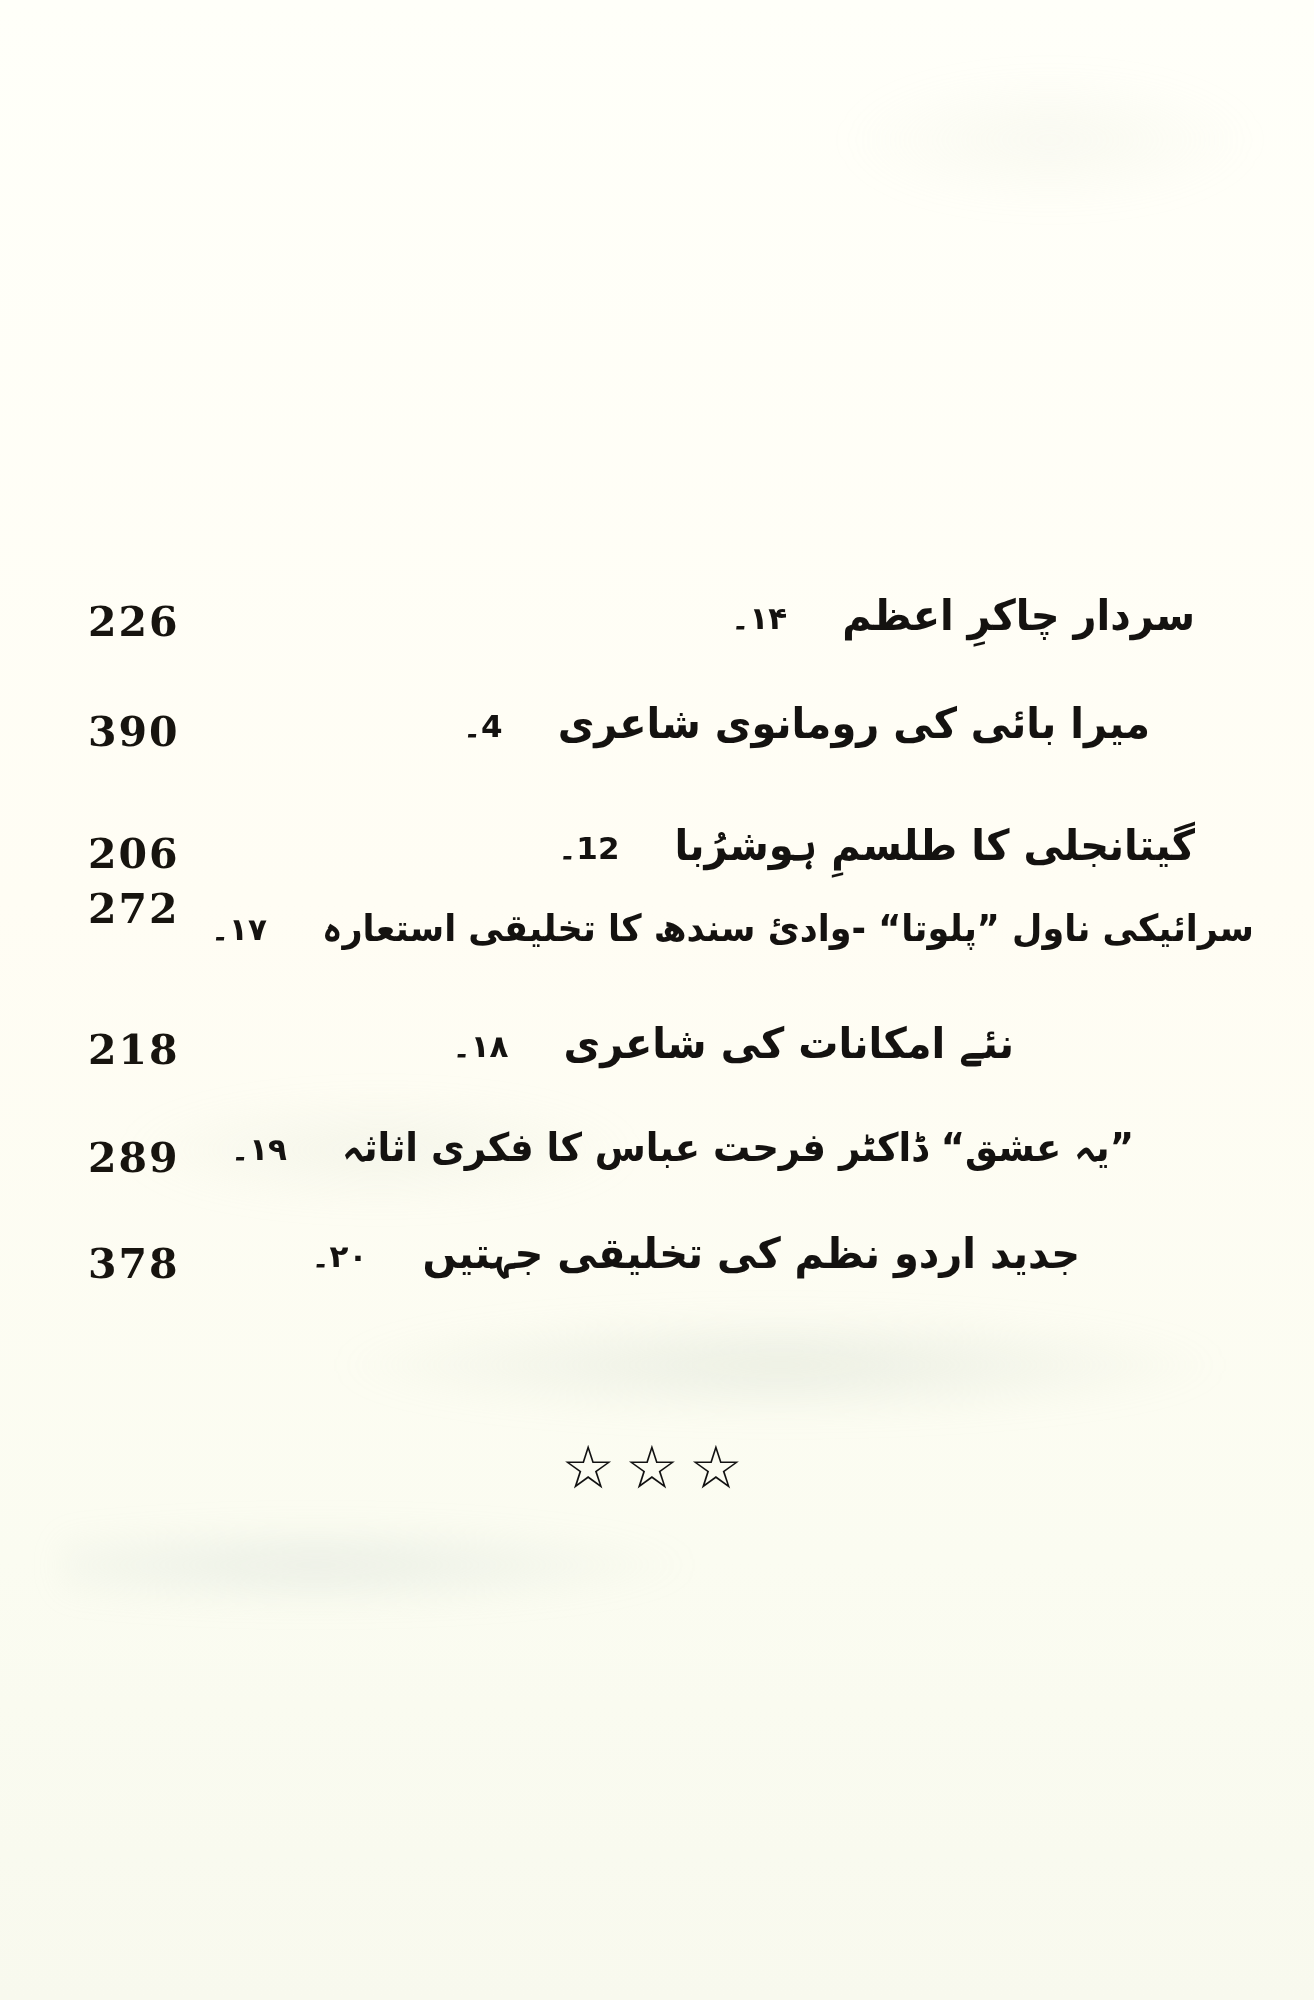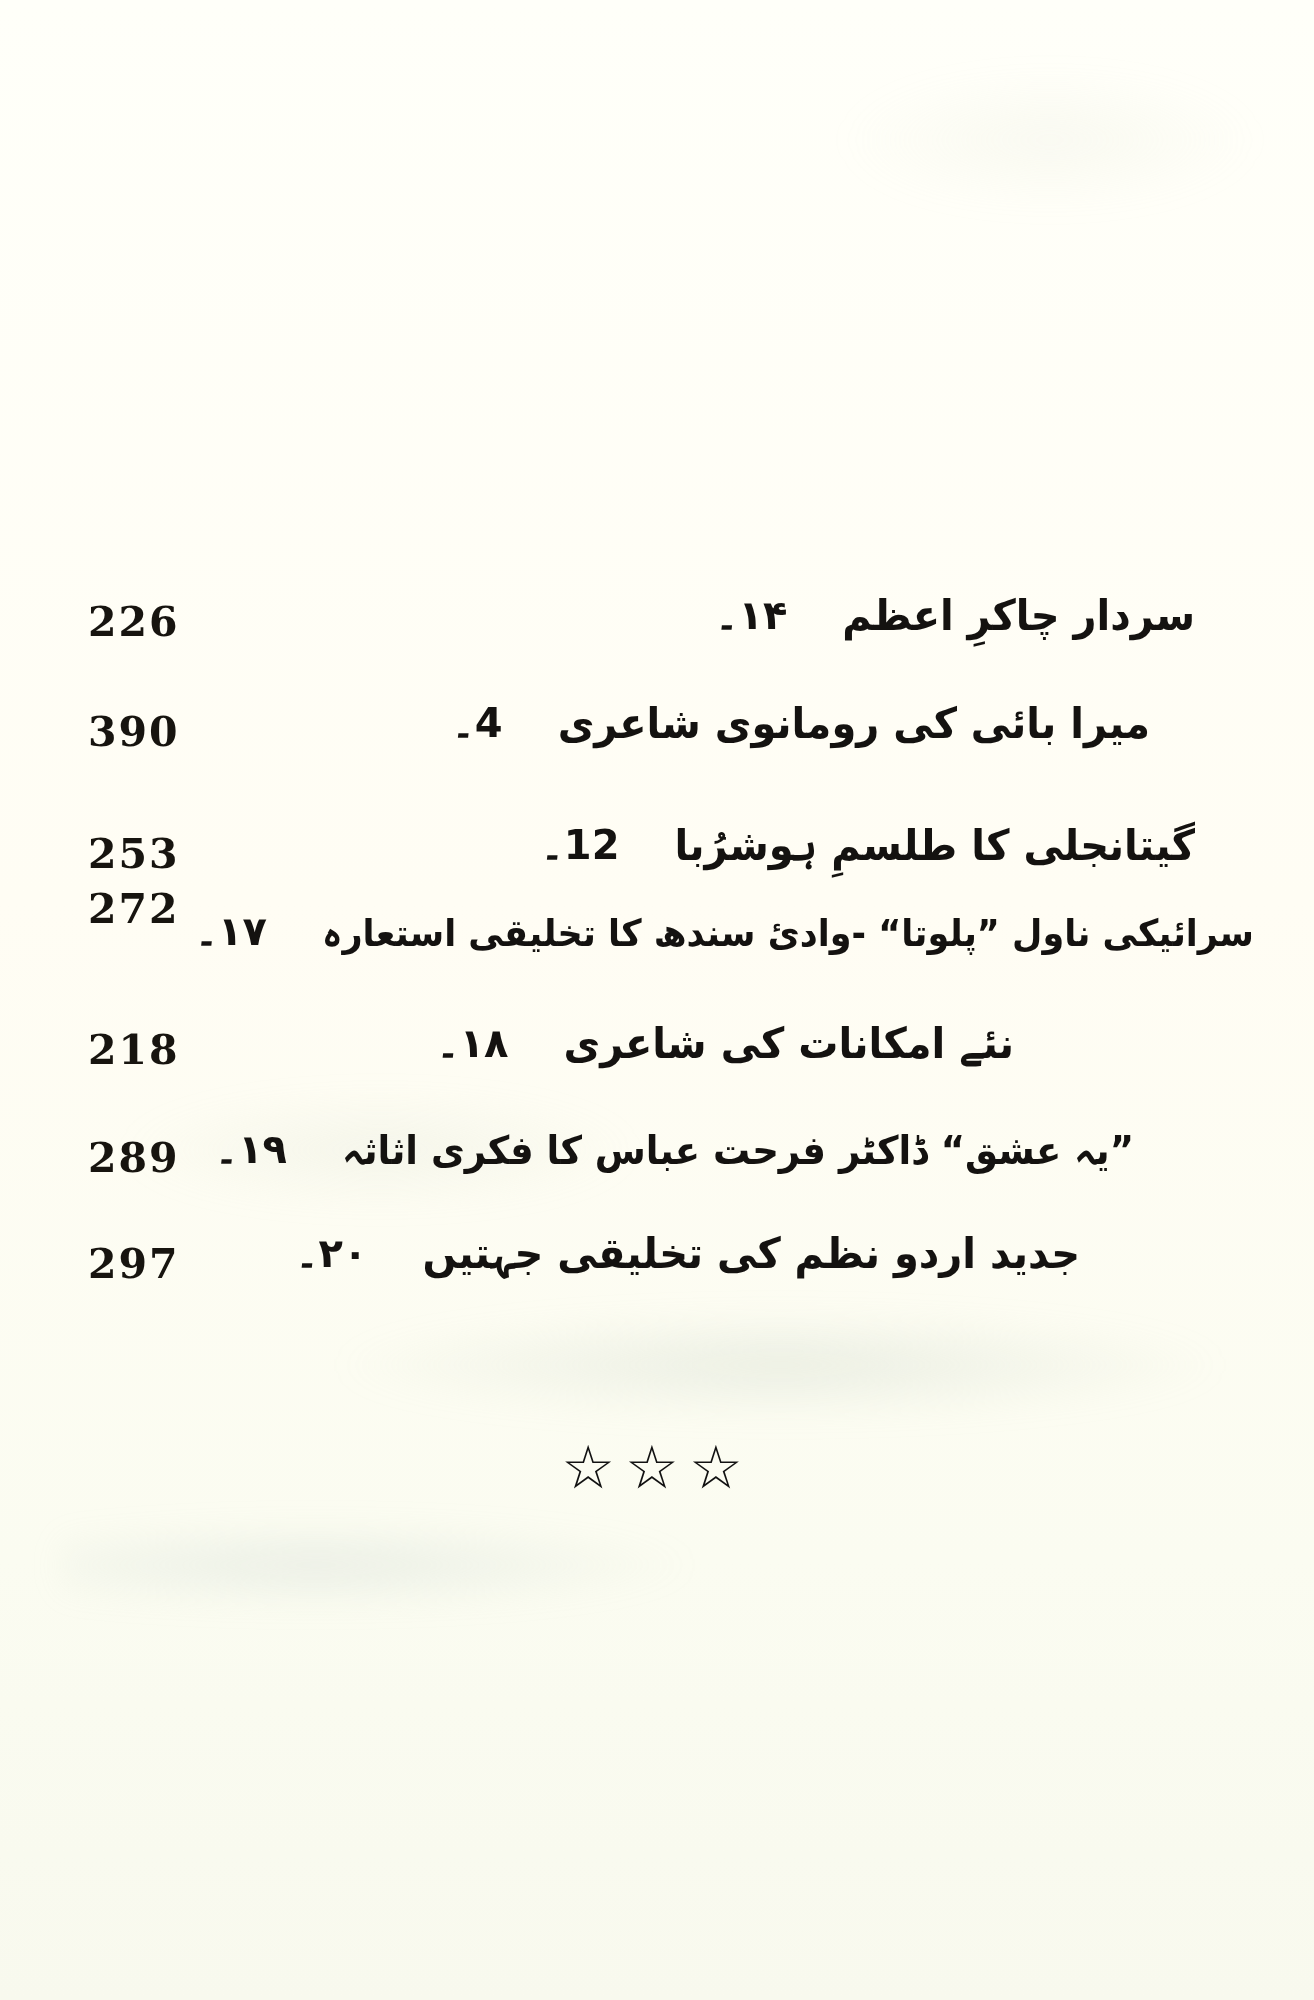--- a/index.html
+++ b/index.html
@@ -27,21 +27,21 @@
   }
   .title{
     font-family:"DejaVu Sans",sans-serif;
     font-size:40px;font-weight:bold;color:#141210;
     white-space:nowrap;direction:rtl;unicode-bidi:embed;
     letter-spacing:-1px;
     transform:scaleY(1.06);
   }
   .serial{
     font-family:"DejaVu Sans",sans-serif;
-    font-size:40px;font-weight:bold;color:#141210;
+    font-size:31px;font-weight:bold;color:#141210;
     white-space:nowrap;direction:rtl;
   }
   .pageno{
     position:absolute;left:88px;width:120px;
     font-family:"DejaVu Serif",serif;
     font-size:41px;font-weight:bold;color:#17140f;
     letter-spacing:2px;text-align:left;
   }
   .stars{
     position:absolute;left:0;right:0;top:1432px;
@@ -65,21 +65,21 @@
     <span class="title">سردار چاکرِ اعظم</span>
     <span class="serial">۱۴۔</span>
   </div>
 
   <span class="pageno" style="top:708px">390</span>
   <div class="toc-row" style="top:700px;right:164px">
     <span class="title">میرا بائی کی رومانوی شاعری</span>
     <span class="serial">4۔</span>
   </div>
 
-  <span class="pageno" style="top:830px">253</span>
+  <span class="pageno" style="top:830px">206</span>
   <div class="toc-row" style="top:822px;right:119px">
     <span class="title">گیتانجلی کا طلسمِ ہوشرُبا</span>
     <span class="serial">12۔</span>
   </div>
 
   <span class="pageno" style="top:885px">272</span>
   <div class="toc-row" style="top:908px;right:60px">
     <span class="title" style="font-size:35px">سرائیکی ناول ”پلوتا“ -وادیٔ سندھ کا تخلیقی استعارہ</span>
     <span class="serial">۱۷۔</span>
   </div>
@@ -89,21 +89,21 @@
     <span class="title">نئے امکانات کی شاعری</span>
     <span class="serial">۱۸۔</span>
   </div>
 
   <span class="pageno" style="top:1134px">289</span>
   <div class="toc-row" style="top:1126px;right:180px">
     <span class="title" style="font-size:37px">”یہ عشق“ ڈاکٹر فرحت عباس کا فکری اثاثہ</span>
     <span class="serial">۱۹۔</span>
   </div>
 
-  <span class="pageno" style="top:1240px">297</span>
+  <span class="pageno" style="top:1240px">378</span>
   <div class="toc-row" style="top:1230px;right:234px">
     <span class="title">جدید اردو نظم کی تخلیقی جہتیں</span>
     <span class="serial">۲۰۔</span>
   </div>
 
   <div class="stars">☆☆☆</div>
 
 </div>
 
 </body></html>

